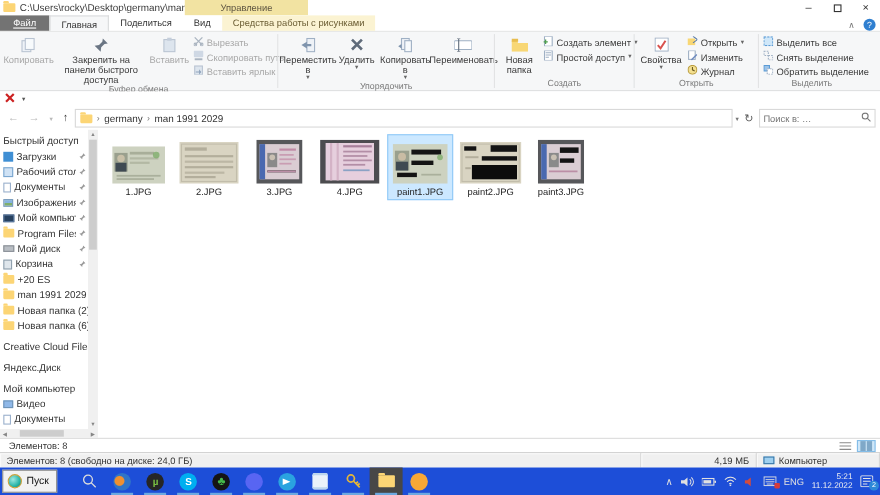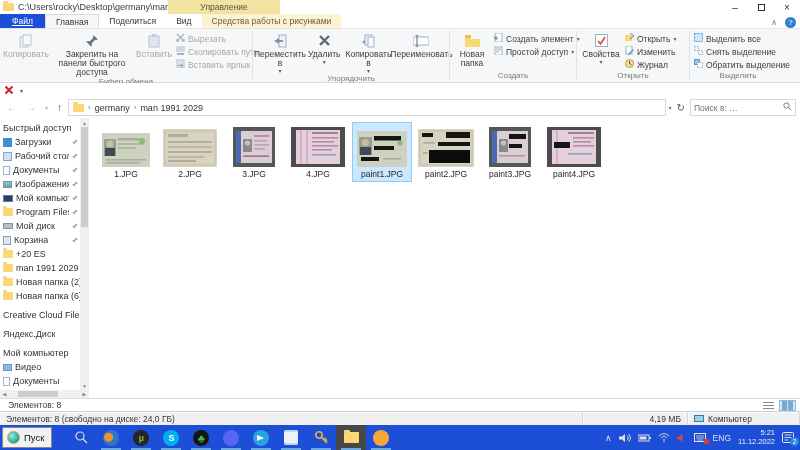--- a/index.html
+++ b/index.html
@@ -12,21 +12,21 @@
   .tfold { width:11px; height:8px; background:#fcd575; border-radius:1px; margin:0 4px 0 3px; position:relative; }
   .tfold::before { content:""; position:absolute; top:-2px; left:0; width:5px; height:2px; background:#fcd575; border-radius:1px 1px 0 0; }
   #manage-block { position:absolute; left:168px; top:0; width:112px; height:14px; background:#f2e3a2; display:flex; align-items:center; justify-content:center; font-size:8.5px; color:#5c5340; }
   #wincontrols { position:absolute; right:0; top:0; height:14px; display:flex; }
   .wbtn { width:26px; height:14px; display:flex; align-items:center; justify-content:center; color:#333; font-size:10px; cursor:default; }
   .wbtn .maxsq { width:7px; height:7px; border:1px solid #333; }
 
   
   #tabrow { left:0; top:14px; width:800px; height:15px; background:#fff; display:flex; align-items:stretch; font-size:8.5px; border-bottom:1px solid #e4e4e4; }
   .tab { padding:0 10px; display:flex; align-items:center; color:#333; }
-  #tab-file { background:#1d4ed8; color:#fff; padding:0 12px;text-decoration:underline; }
+  #tab-file { background:#737373; color:#fff; padding:0 12px;text-decoration:underline; }
   #tab-home { background:#f6f7f8; border:1px solid #dadbdc; border-bottom:none; }
   #tab-pict { background:#fbf3d2; color:#6b5d33; }
   #ribbon-helpers { position:absolute; right:4px; top:15px; height:14px; display:flex; align-items:center; gap:8px; }
   #collapse-ribbon { color:#777; font-size:8px; }
   #help-btn { width:11px; height:11px; border-radius:50%; background:#2f7fd0; color:#fff; font-size:8px; display:flex; align-items:center; justify-content:center; }
 
   
   #ribbon { left:0; top:29px; width:800px; height:54px; background:#f6f7f8; border-bottom:1px solid #dadbdc; display:flex; align-items:stretch; font-size:8.5px; color:#3b3b3b; }
   .rgroup { display:flex; flex-direction:column; padding:1px 2px 0 2px; }
   .rbody { flex:1; display:flex; align-items:stretch; }
@@ -615,36 +615,20 @@
               <rect x="3" y="4" width="36" height="32" fill="#dacdd3"></rect>
               <rect x="3" y="4" width="5" height="32" fill="#4a69b0"></rect>
               <rect x="10" y="12" width="9" height="13" fill="#8a8a8a"></rect>
               <circle cx="14.5" cy="16" r="2.6" fill="#c9c0b3"></circle>
               <rect x="20" y="7" width="17" height="5" fill="#141414"></rect>
               <rect x="20" y="17" width="13" height="4" fill="#141414"></rect>
               <rect x="10" y="28" width="26" height="1.6" fill="#bb8fa6"></rect>
             </svg>
         </div>
         <div class="flabel">paint3.JPG</div>
-      </div>
-      <div class="fitem">
-        <div class="fthumb">
-          <svg width="54" height="40">
-              <rect width="54" height="40" fill="#4c4c4f"></rect>
-              <rect x="5" y="3" width="44" height="34" fill="#e6cfdd"></rect>
-              <rect x="9" y="3" width="2" height="34" fill="#d4b3c6"></rect>
-              <rect x="21" y="5" width="26" height="2" fill="#a77f9a"></rect>
-              <rect x="7" y="15" width="16" height="6" fill="#141414"></rect>
-              <rect x="26" y="10" width="21" height="1.6" fill="#b38ea6"></rect>
-              <rect x="26" y="14" width="18" height="1.6" fill="#b38ea6"></rect>
-              <rect x="26" y="18" width="21" height="1.6" fill="#b38ea6"></rect>
-              <rect x="21" y="26" width="24" height="1.6" fill="#8ba2c4"></rect>
-            </svg>
-        </div>
-        <div class="flabel">paint4.JPG</div>
       </div>
     </div>
   </div>
 
   <div id="status1" class="abs">
     <span>Элементов: 8</span>
     <div id="viewbtns">
       <span class="vb">
           <svg width="11" height="9">
             <path d="M0 1.5 H11 M0 4.5 H11 M0 7.5 H11" stroke="#8a8a8a"></path>

